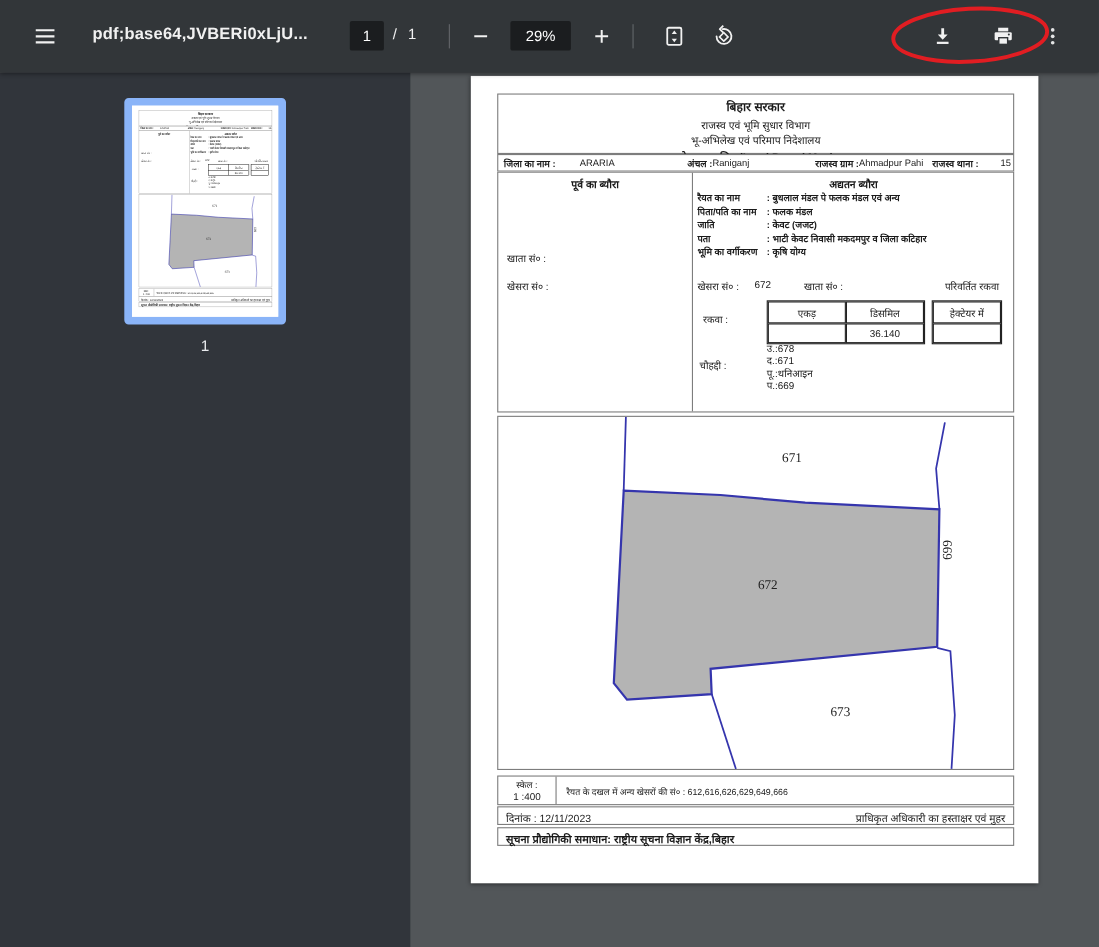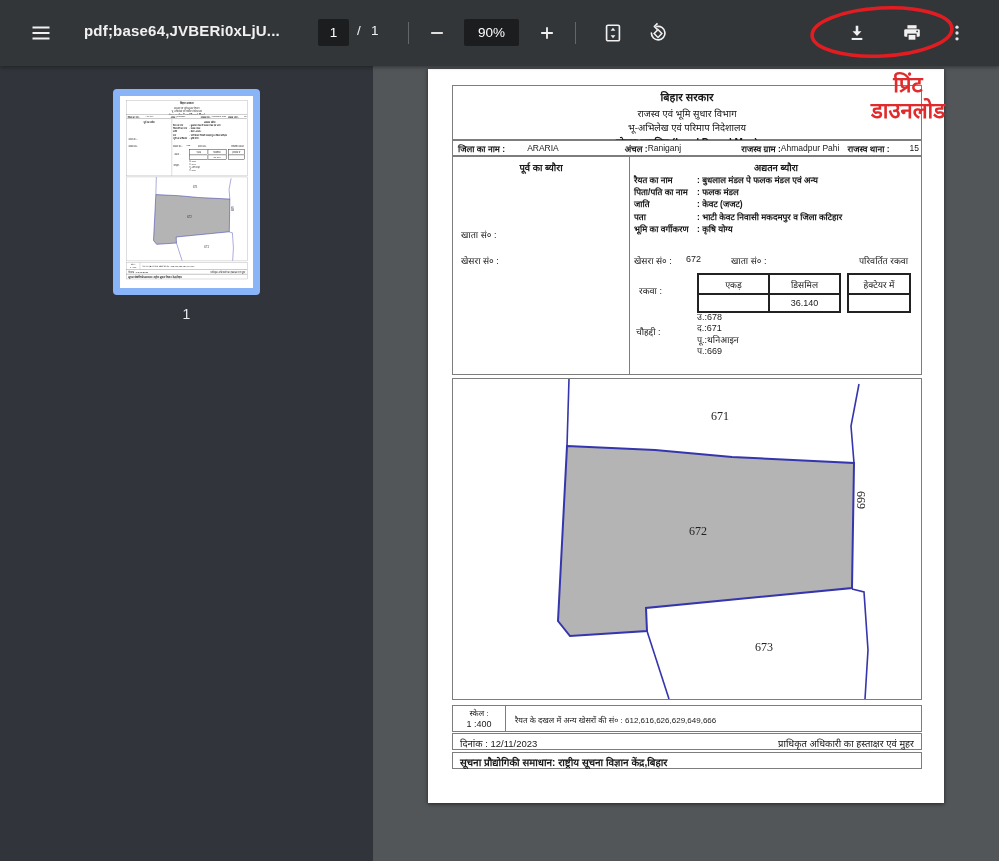--- a/index.html
+++ b/index.html
@@ -96,21 +96,21 @@
     <div class="page-total">1</div>
 
     <div class="vsep" style="left:408px;"></div>
 
     <button class="tb-btn" style="left:418px;">
       <svg width="20" height="20" viewBox="0 0 24 24">
         <path d="M5 12h14" stroke="#f1f1f1" stroke-width="2.2" fill="none"></path>
       </svg>
     </button>
 
-    <div class="zoom-box">90%</div>
+    <div class="zoom-box">29%</div>
 
     <button class="tb-btn" style="left:528px;">
       <svg width="20" height="20" viewBox="0 0 24 24">
         <path d="M12 5v14M5 12h14" stroke="#f1f1f1" stroke-width="2.2" fill="none"></path>
       </svg>
     </button>
 
     <div class="vsep" style="left:575px;"></div>
 
     <button class="tb-btn" style="left:594px;">
@@ -151,24 +151,20 @@
         <circle cx="12" cy="12" r="2" fill="#e4e5e6"></circle>
         <circle cx="12" cy="19" r="2" fill="#e4e5e6"></circle>
       </svg>
     </button>
   </div>
 
   <svg class="red-ellipse" width="152" height="58" viewBox="0 0 152 58">
     <ellipse cx="76" cy="28" rx="70" ry="24" fill="none" stroke="#e11d22" stroke-width="3.6" transform="rotate(-3 76 28)"></ellipse>
   </svg>
 
-  <div class="red-note">
-    <div>प्रिंट</div>
-    <div>डाउनलोड</div>
-  </div>
 
   <div class="sidebar">
     <div class="thumb-sel">
       <div class="thumb-page">
         <div class="thumb-scale" id="thumb-scale">
             <div class="page">
 
         <div class="bx doc-head">
           <div class="dh1">बिहार सरकार</div>
           <div class="dh2">राजस्व एवं भूमि सुधार विभाग</div>

